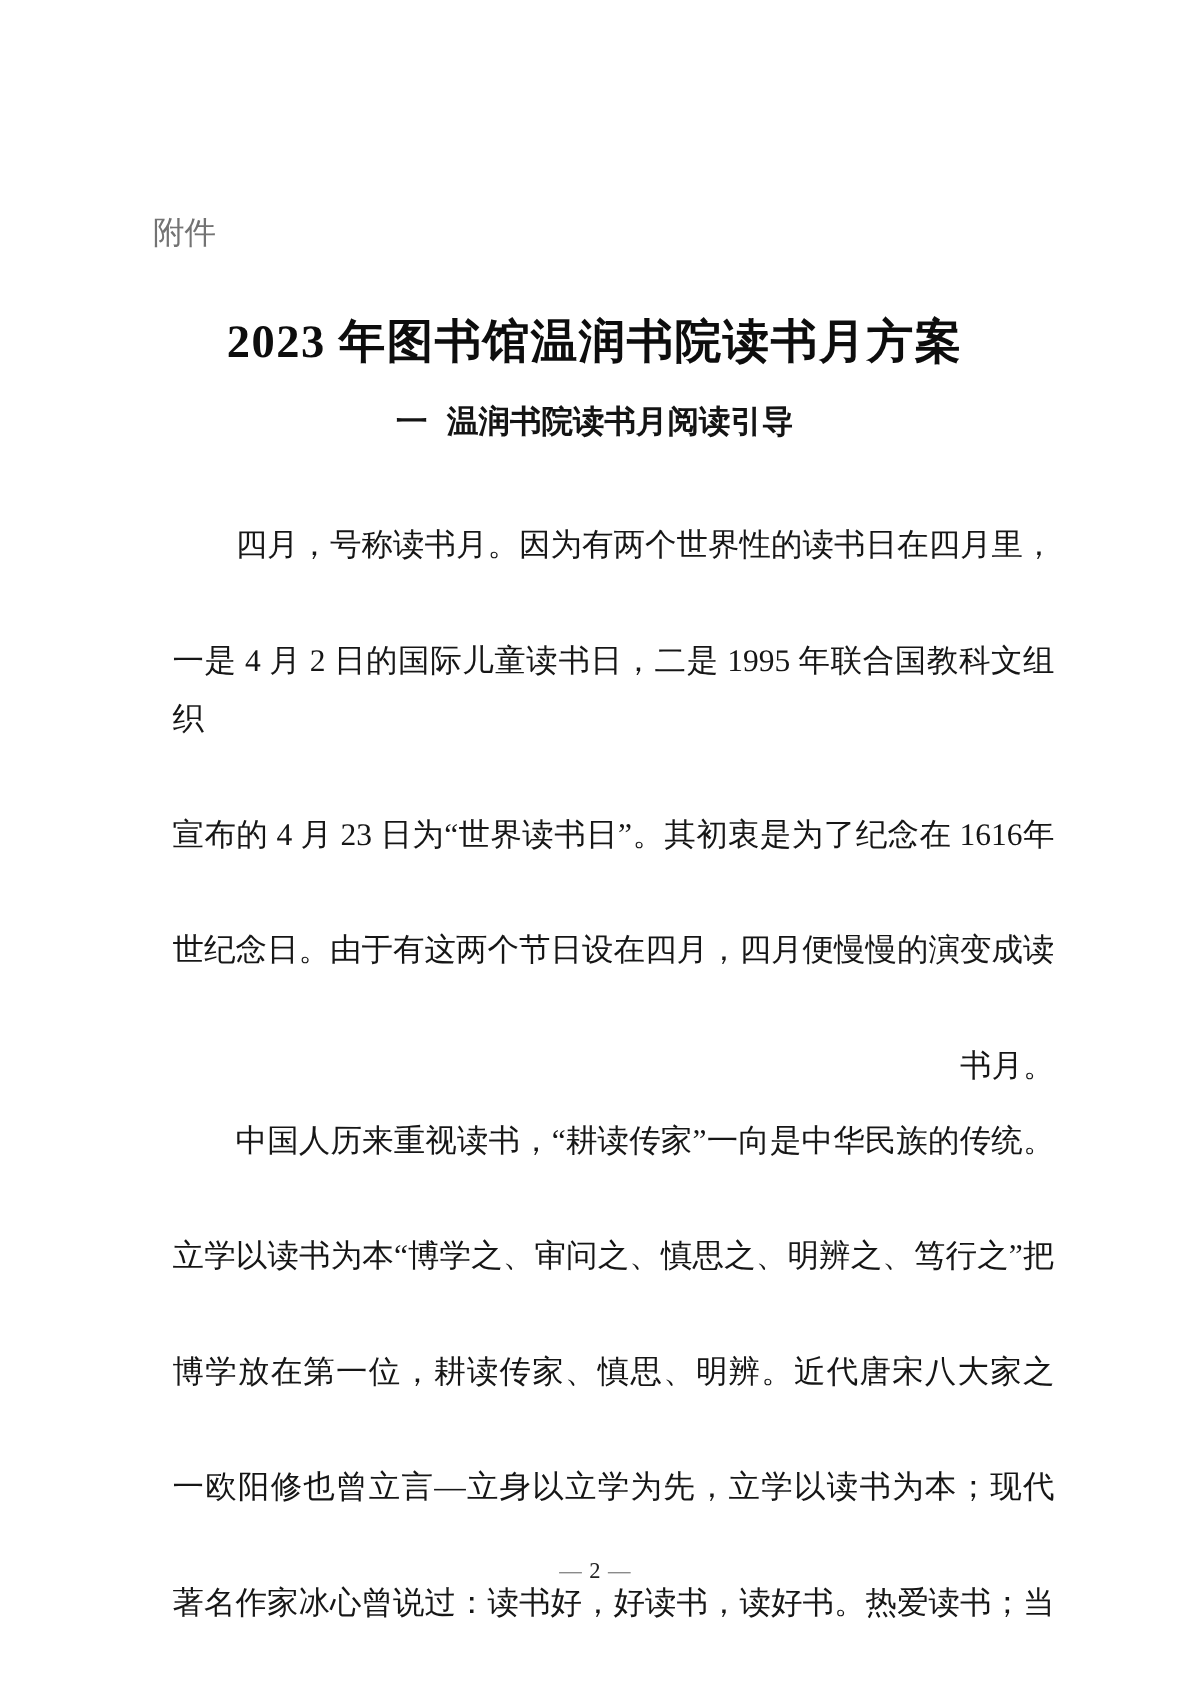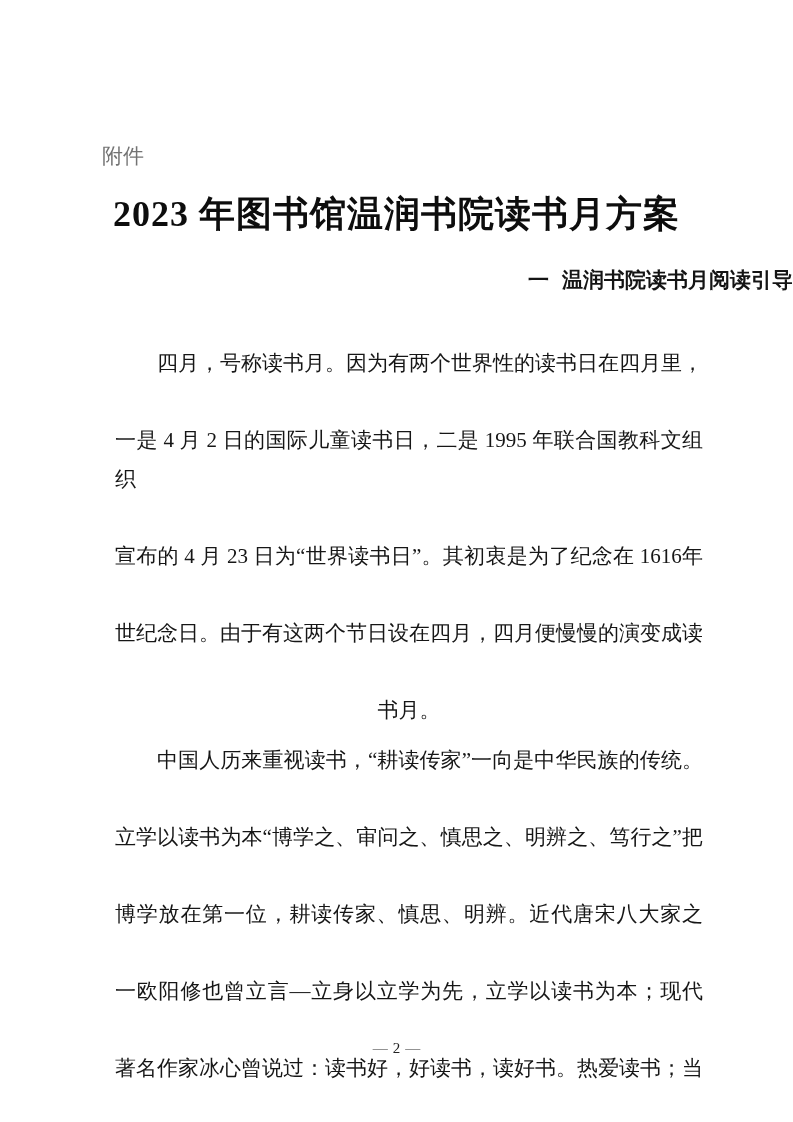--- a/index.html
+++ b/index.html
@@ -16,55 +16,55 @@
   .attachment {
     position: absolute;
     left: 102px; top: 142px;
     font-family: "Liberation Sans", "DejaVu Sans", sans-serif;
     font-size: 21px; line-height: 28px;
     color: #737373;
   }
 
   .title {
     position: absolute;
-    left: 0; right: 0; top: 195px;
+    left: 0; right: 0; top: 209px;
     margin: 0;
     text-align: center;
-    font-size: 36px; line-height: 38px;
+    font-size: 31px; line-height: 38px;
     font-weight: bold;
     letter-spacing: 1px;
     color: #0d0d0d;
   }
 
   .section {
     position: absolute;
     left: 0; right: 0; top: 268px;
     margin: 0;
-    text-align: right;
-    font-family: Liberation Mono, monospace;
+    text-align: center;
+    font-family: Liberation Sans, sans-serif;
     font-size: 21px; line-height: 28px;
     font-weight: bold;
     color: #141414;
   }
   .sec-num { margin-right: 13px; }
 
   .body-text {
     position: absolute;
     left: 103px; top: 332px;
     width: 612px;
     font-size: 21px;
     line-height: 38.5px;
     color: #161616;
   }
   .para { margin: 12px; }
   .para.gap { margin-top: 8px; }
   .para .line { text-align: justify; }
   
   .para .line::after { content: ""; display: inline-block; width: 100%; height: 0; }
-  .para .line.short { text-align: center; }
+  .para .line.short { text-align: right; }
   .para .line.short::after { content: none; }
   .para .line:first-child { text-indent: 2em; }
 
   .footer {
     position: absolute;
     left: 0; right: 0; top: 1038px;
     text-align: center;
     font-size: 15px; line-height: 20px;
     color: #1a1a1a;
   }

